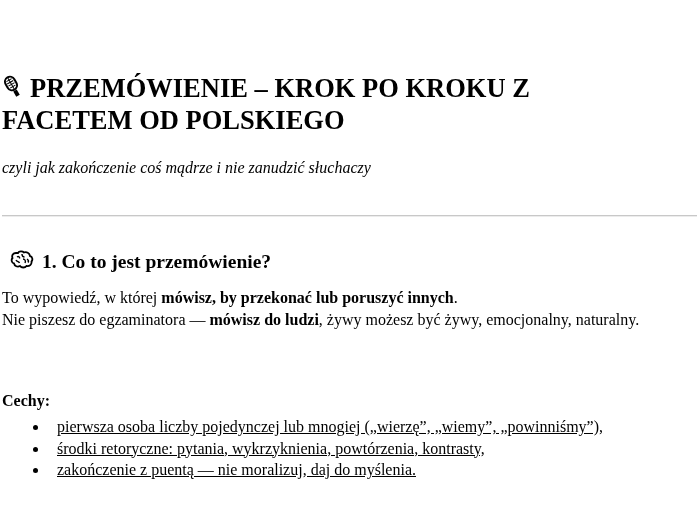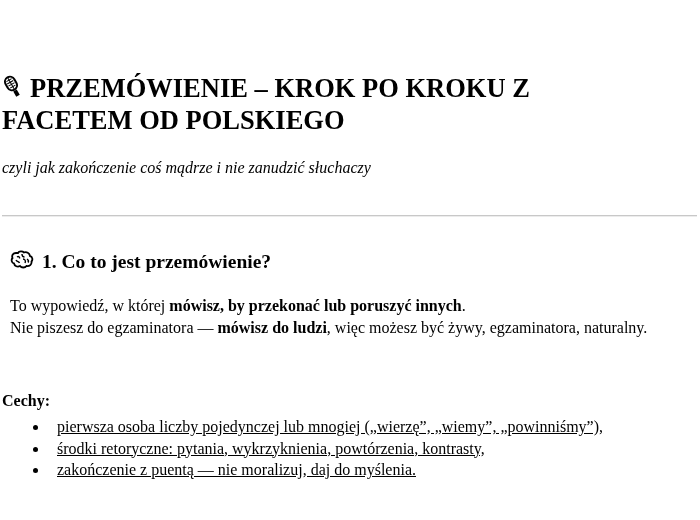--- a/index.html
+++ b/index.html
@@ -70,21 +70,21 @@
       display: inline-block;
       width: 24px;
       height: 20px;
       vertical-align: -2px;
       margin-right: 8px;
     }
     .para {
       position: absolute;
       top: 287px;
       left: 2px;
-      margin: 8px;
+      margin: 0;
       width: 680px;
     }
     .features-label {
       position: absolute;
       top: 390px;
       left: 2px;
       margin: 0;
       font-weight: bold;
     }
     .features-list {
@@ -140,21 +140,21 @@
 
   <h2 class="section-title">
     <svg class="brain-icon" viewBox="0 0 24 20">
       <path d="M6 3 C3 3 1.5 5.5 2.5 8 C1 9.5 1.5 13 4 13.5 C4.5 16 7.5 17.5 10 16 C11.5 18 15 18 16.5 16 C19.5 16.5 22 14.5 21.5 11.5 C23 10 22.5 6.5 20 6 C19.5 3 16.5 1.5 14 2.5 C12.5 1 9 1 8 3 Z" fill="none" stroke="#000" stroke-width="1.8"></path>
       <path d="M7 7 C8.5 6 10 7 9.5 8.5 M6 10 C7 12 9 11.5 9.5 13 M12 4 C12 6 13 7 14.5 7 M13 9 C15 9 16 11 15 13 M17 9 C18.5 10 19 11 18 12.5" fill="none" stroke="#000" stroke-width="1.4"></path>
     </svg><span>1. Co to jest przemówienie?</span>
   </h2>
 
   <p class="para">
     <span>To wypowiedź, w której </span><b>mówisz, by przekonać lub poruszyć innych</b><span>.</span><br>
-    <span>Nie piszesz do egzaminatora — </span><b>mówisz do ludzi</b><span>, więc możesz być żywy, egzaminatora, naturalny.</span>
+    <span>Nie piszesz do egzaminatora — </span><b>mówisz do ludzi</b><span>, żywy możesz być żywy, emocjonalny, naturalny.</span>
   </p>
 
   <p class="features-label">Cechy:</p>
 
   <ul class="features-list">
     <li>pierwsza osoba liczby pojedynczej lub mnogiej („wierzę”, „wiemy”, „powinniśmy”),</li>
     <li>środki retoryczne: pytania, wykrzyknienia, powtórzenia, kontrasty,</li>
     <li>zakończenie z puentą — nie moralizuj, daj do myślenia.</li>
   </ul>
 

